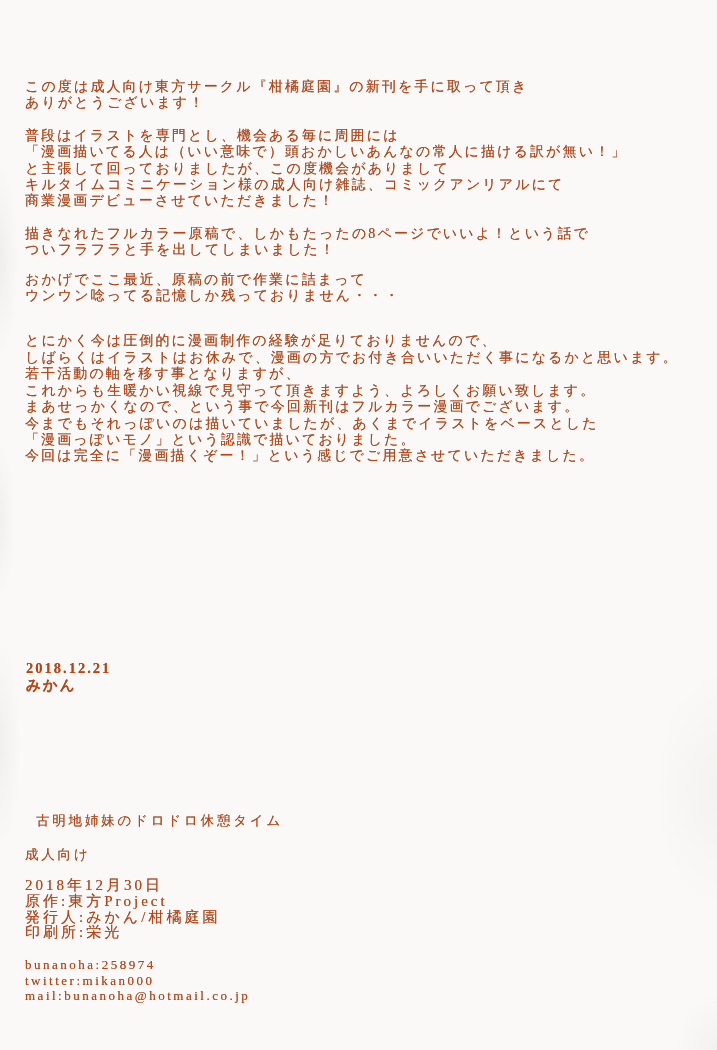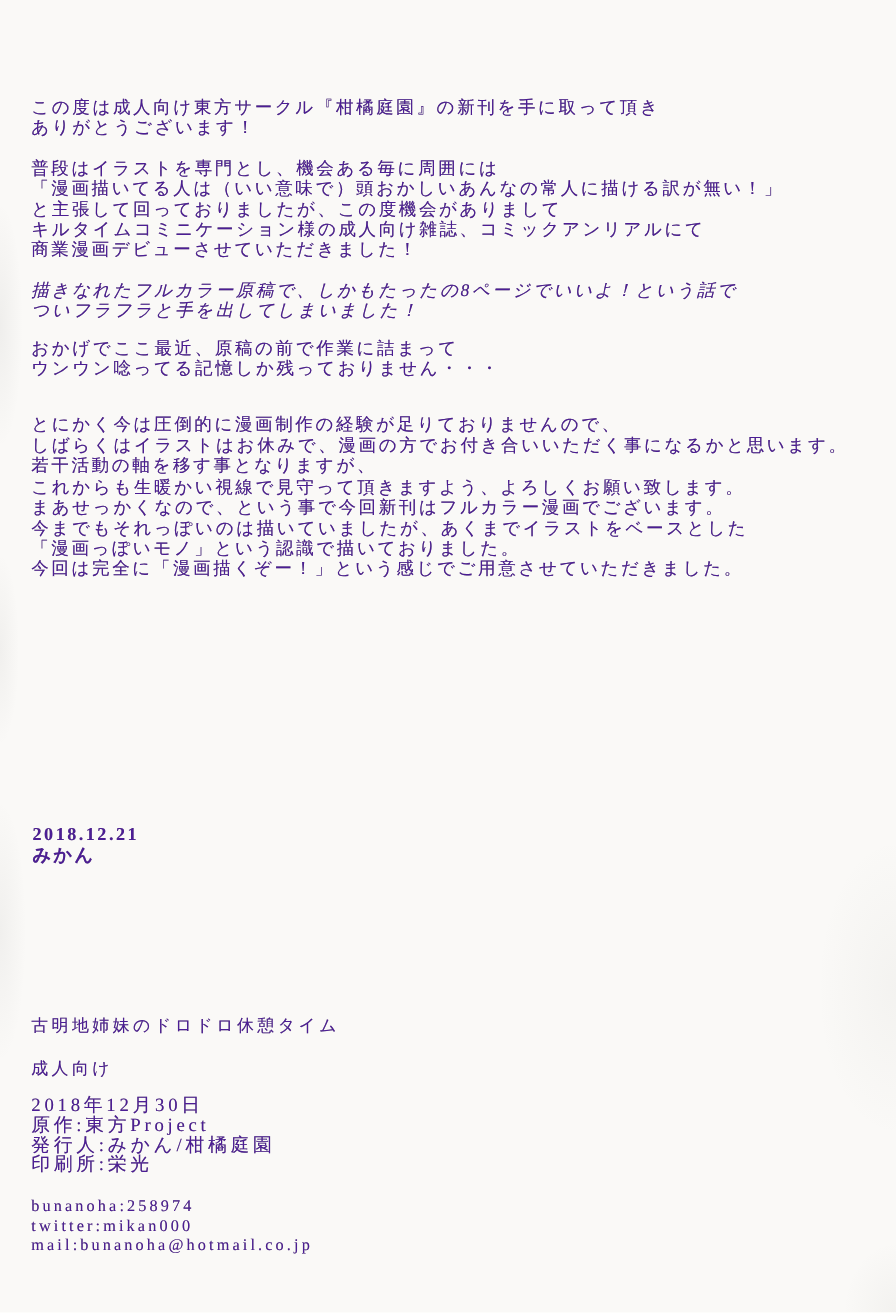--- a/index.html
+++ b/index.html
@@ -7,21 +7,21 @@
     padding: 0;
     background: #ffffff;
   }
   .page {
     position: relative;
     width: 717px;
     height: 1050px;
     background: #faf9f7;
     overflow: hidden;
     font-family: "Liberation Serif", "DejaVu Serif", serif;
-    color: #4c1d95;
+    color: #c2410c;
   }
   
   .page::before {
     content: "";
     position: absolute;
     inset: 0;
     pointer-events: none;
     background:
       radial-gradient(ellipse 26px 140px at 0px 260px, rgba(60,60,60,0.06), transparent 70%),
       radial-gradient(ellipse 22px 110px at 0px 520px, rgba(60,60,60,0.05), transparent 70%),
@@ -35,35 +35,35 @@
     top: 79px;
     width: 685px;
     font-size: 14px;
     line-height: 16.4px;
     letter-spacing: 2.1px;
     text-shadow: 0 0 0.5px rgba(45,43,40,0.55);
   }
   .para { margin: 0; }
   .para .ln { white-space: nowrap; }
   .gap-1 { margin-bottom: 16px; }
-  .gap-s { margin-bottom: 13px; font-style: italic; }
+  .gap-s { margin-bottom: 13px; }
   .gap-2 { margin-bottom: 29px; }
   .signoff {
     position: absolute;
     left: 26px;
     top: 660px;
     font-size: 14.5px;
     line-height: 17px;
     letter-spacing: 2px;
     text-shadow: 0 0 0.5px rgba(45,43,40,0.5);
     font-weight: bold;
   }
   .colophon-title {
     position: absolute;
-    left: 25px;
+    left: 36px;
     top: 812px;
     font-size: 13.5px;
     letter-spacing: 2.8px;
     text-shadow: 0 0 0.5px rgba(45,43,40,0.5);
     font-family: Liberation Serif, serif;
   }
   .colophon-rating {
     position: absolute;
     left: 25px;
     top: 846px;

